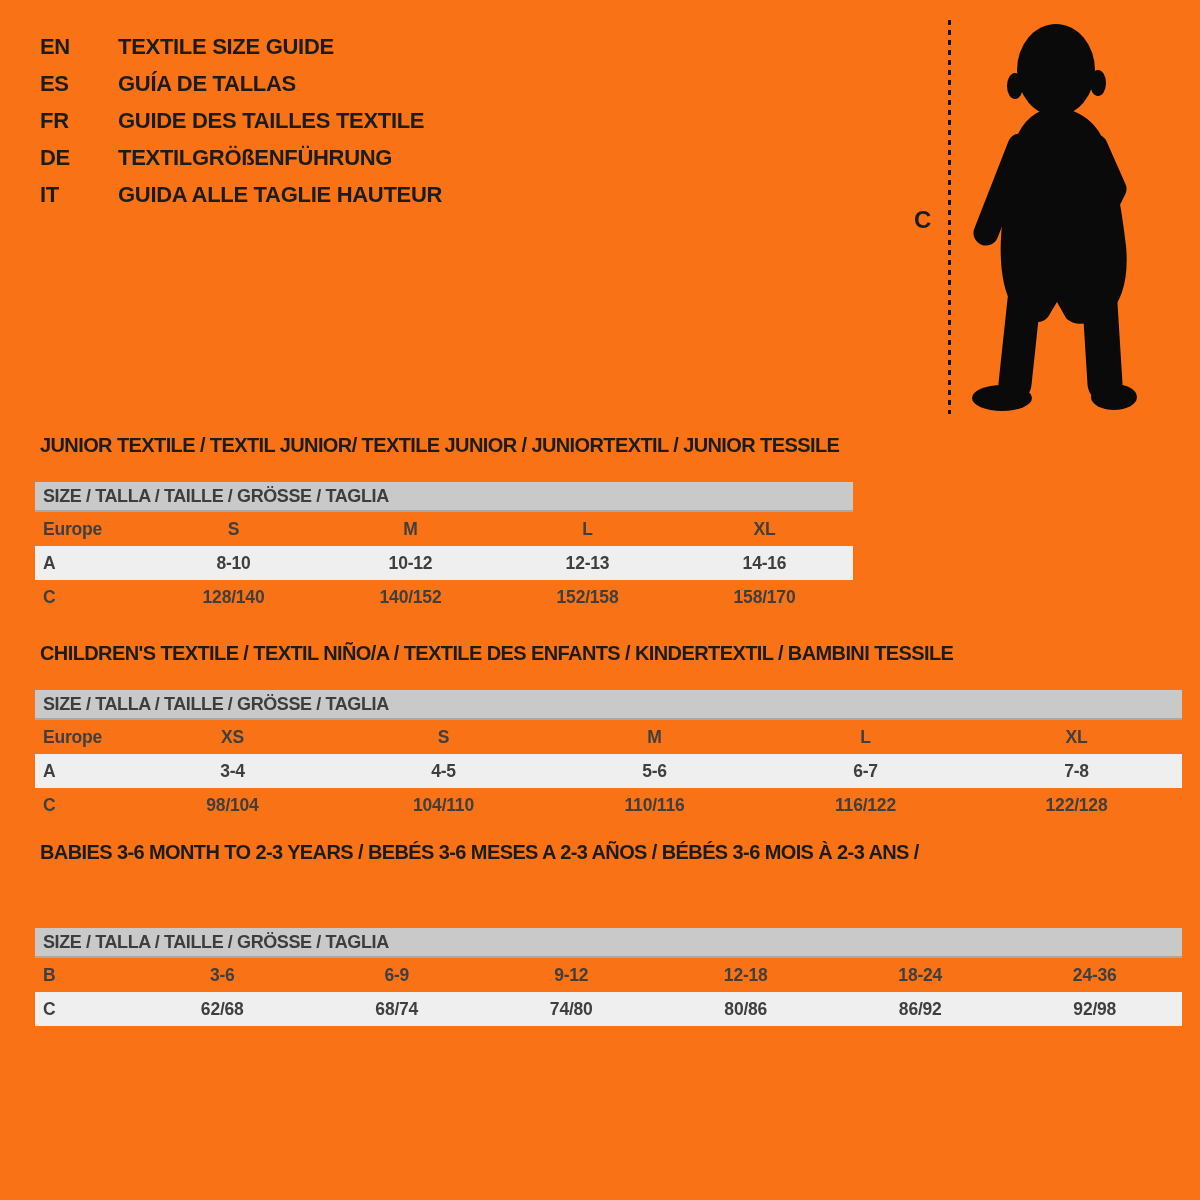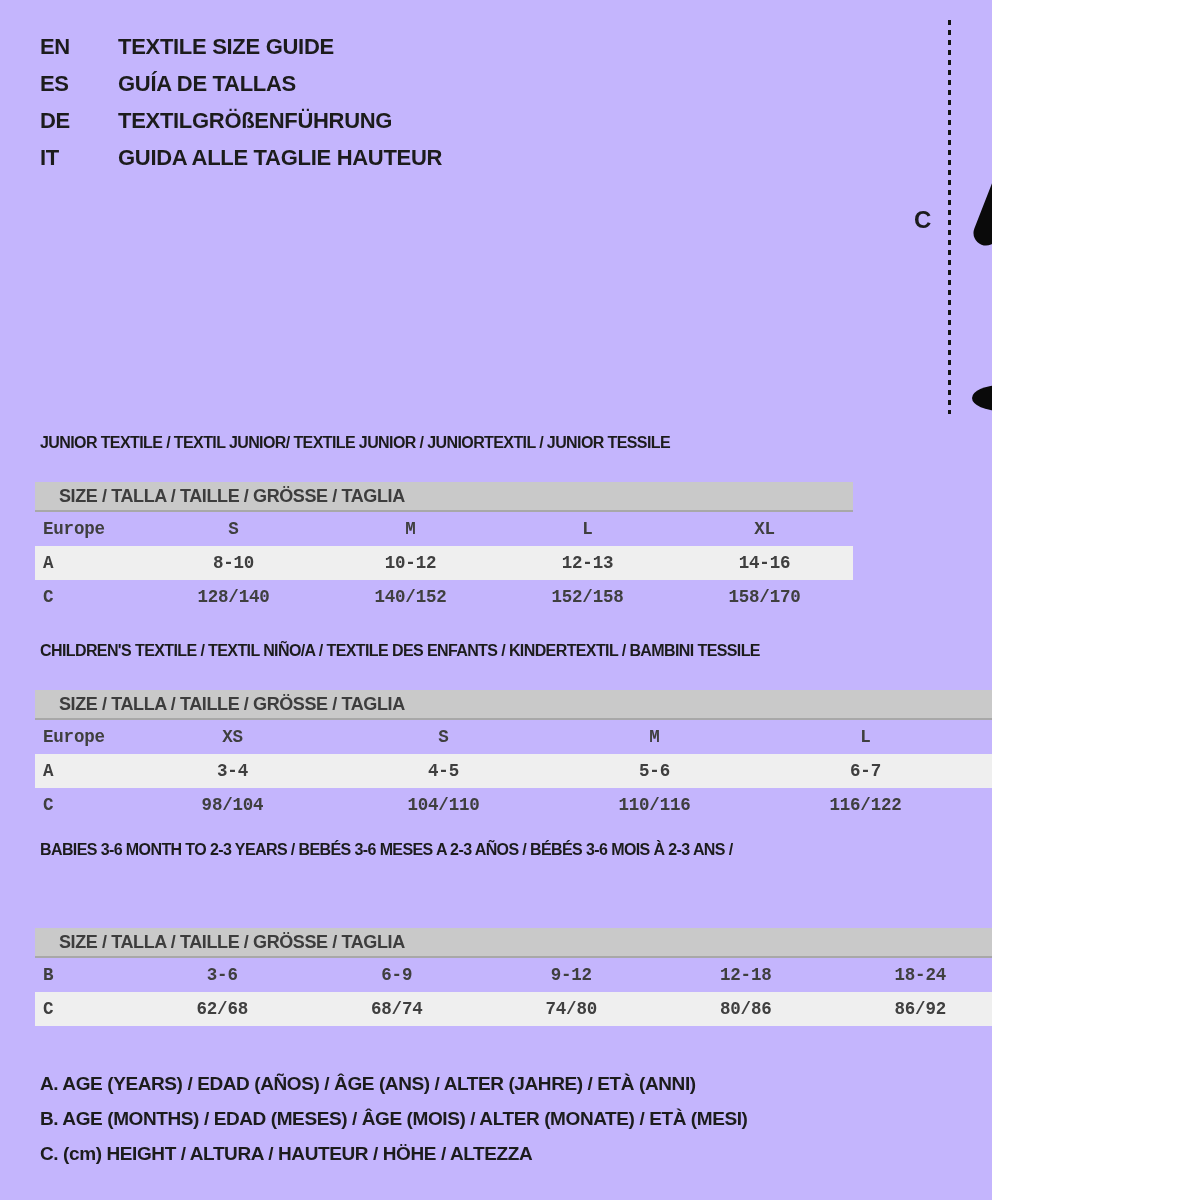--- a/index.html
+++ b/index.html
@@ -2,61 +2,65 @@
 <html style="--bar_bg: #c9c9c9; --bar_border: #a8a8a8; --stripe_bg: #efefef; --title_text: #1c1c1c; --table_text: #3f3f3f; --silhouette: #0a0a0a;"><head>
 <meta charset="utf-8">
 <style>
   :root{
     --bar_bg:#c9c9c9; --bar_border:#a8a8a8; --stripe_bg:#efefef;
     --title_text:#1c1c1c; --table_text:#3f3f3f; --silhouette:#0a0a0a;
   }
   *{margin:0;padding:0;box-sizing:border-box;}
   html,body{background:#fff;}
   body{font-family:"Liberation Sans",sans-serif;font-weight:700;color:var(--title_text);}
-  .canvas{position:relative;width:992px;height:1200px;background:#c4b5fd;overflow:hidden;}
+  .canvas{position:relative;width:1200px;height:1200px;background:#f97316;overflow:hidden;}
 
   
   .lang-block{position:absolute;left:40px;top:28px;}
   .lang-row{display:flex;height:37px;align-items:center;font-size:22px;letter-spacing:-0.3px;}
   .lang-code{width:78px;}
   
   .dash-line{position:absolute;left:948px;top:20px;width:3px;height:394px;
     background:repeating-linear-gradient(to bottom,#141414 0 5px,transparent 5px 10px);}
   .c-label{position:absolute;left:914px;top:206px;font-size:24px;}
   .baby{position:absolute;left:963px;top:22px;}
   .baby .ink{fill:var(--silhouette);}
   .baby .stroke-ink{stroke:var(--silhouette);}
 
   
-  .section-title{position:absolute;left:40px;font-size:16px;letter-spacing:-0.6px;white-space:nowrap;color:var(--title_text);}
+  .section-title{position:absolute;left:40px;font-size:20px;letter-spacing:-0.6px;white-space:nowrap;color:var(--title_text);}
   .size-table{position:absolute;left:35px;}
   .size-bar{height:30px;line-height:29px;background:var(--bar_bg);border-bottom:2px solid var(--bar_border);
-    padding-left:24px;font-size:18px;letter-spacing:-0.4px;color:#3d3d3d;}
+    padding-left:8px;font-size:18px;letter-spacing:-0.4px;color:#3d3d3d;}
   table{border-collapse:collapse;table-layout:fixed;width:100%;}
-  td{height:34px;font-size:17.5px;letter-spacing:-0.2px;color:var(--table_text);text-align:center;vertical-align:middle;font-family:Liberation Mono, monospace;}
+  td{height:34px;font-size:17.5px;letter-spacing:-0.2px;color:var(--table_text);text-align:center;vertical-align:middle;}
   td.rowlabel{text-align:left;padding-left:8px;}
   tr.striped td{background:var(--stripe_bg);}
 
   
   .legend{position:absolute;left:40px;top:1066px;}
   .legend-line{height:35px;display:flex;align-items:center;font-size:19px;letter-spacing:-0.4px;white-space:nowrap;}
 </style>
 </head>
 <body>
 
 <div class="canvas">
 
   <div class="lang-block">
     <div class="lang-row">
       <span class="lang-code">EN</span>
       <span class="lang-label">TEXTILE SIZE GUIDE</span>
     </div>
     <div class="lang-row">
       <span class="lang-code">ES</span>
       <span class="lang-label">GUÍA DE TALLAS</span>
+    </div>
+    <div class="lang-row">
+      <span class="lang-code">FR</span>
+      <span class="lang-label">GUIDE DES TAILLES TEXTILE</span>
     </div>
     <div class="lang-row">
       <span class="lang-code">DE</span>
       <span class="lang-label">TEXTILGRÖßENFÜHRUNG</span>
     </div>
     <div class="lang-row">
       <span class="lang-code">IT</span>
       <span class="lang-label">GUIDA ALLE TAGLIE HAUTEUR</span>
     </div>
   </div>
@@ -185,19 +189,14 @@
         <td>68/74</td>
         <td>74/80</td>
         <td>80/86</td>
         <td>86/92</td>
         <td>92/98</td>
       </tr>
     </tbody>
       </table>
   </div>
 
-  <div class="legend">
-    <div class="legend-line">A. AGE (YEARS) / EDAD (AÑOS) / ÂGE (ANS) / ALTER (JAHRE) / ETÀ (ANNI)</div>
-    <div class="legend-line">B. AGE (MONTHS) / EDAD (MESES) / ÂGE (MOIS) / ALTER (MONATE) / ETÀ (MESI)</div>
-    <div class="legend-line">C. (cm) HEIGHT / ALTURA / HAUTEUR / HÖHE / ALTEZZA</div>
-  </div>
 
 </div>
 
 </body></html>

